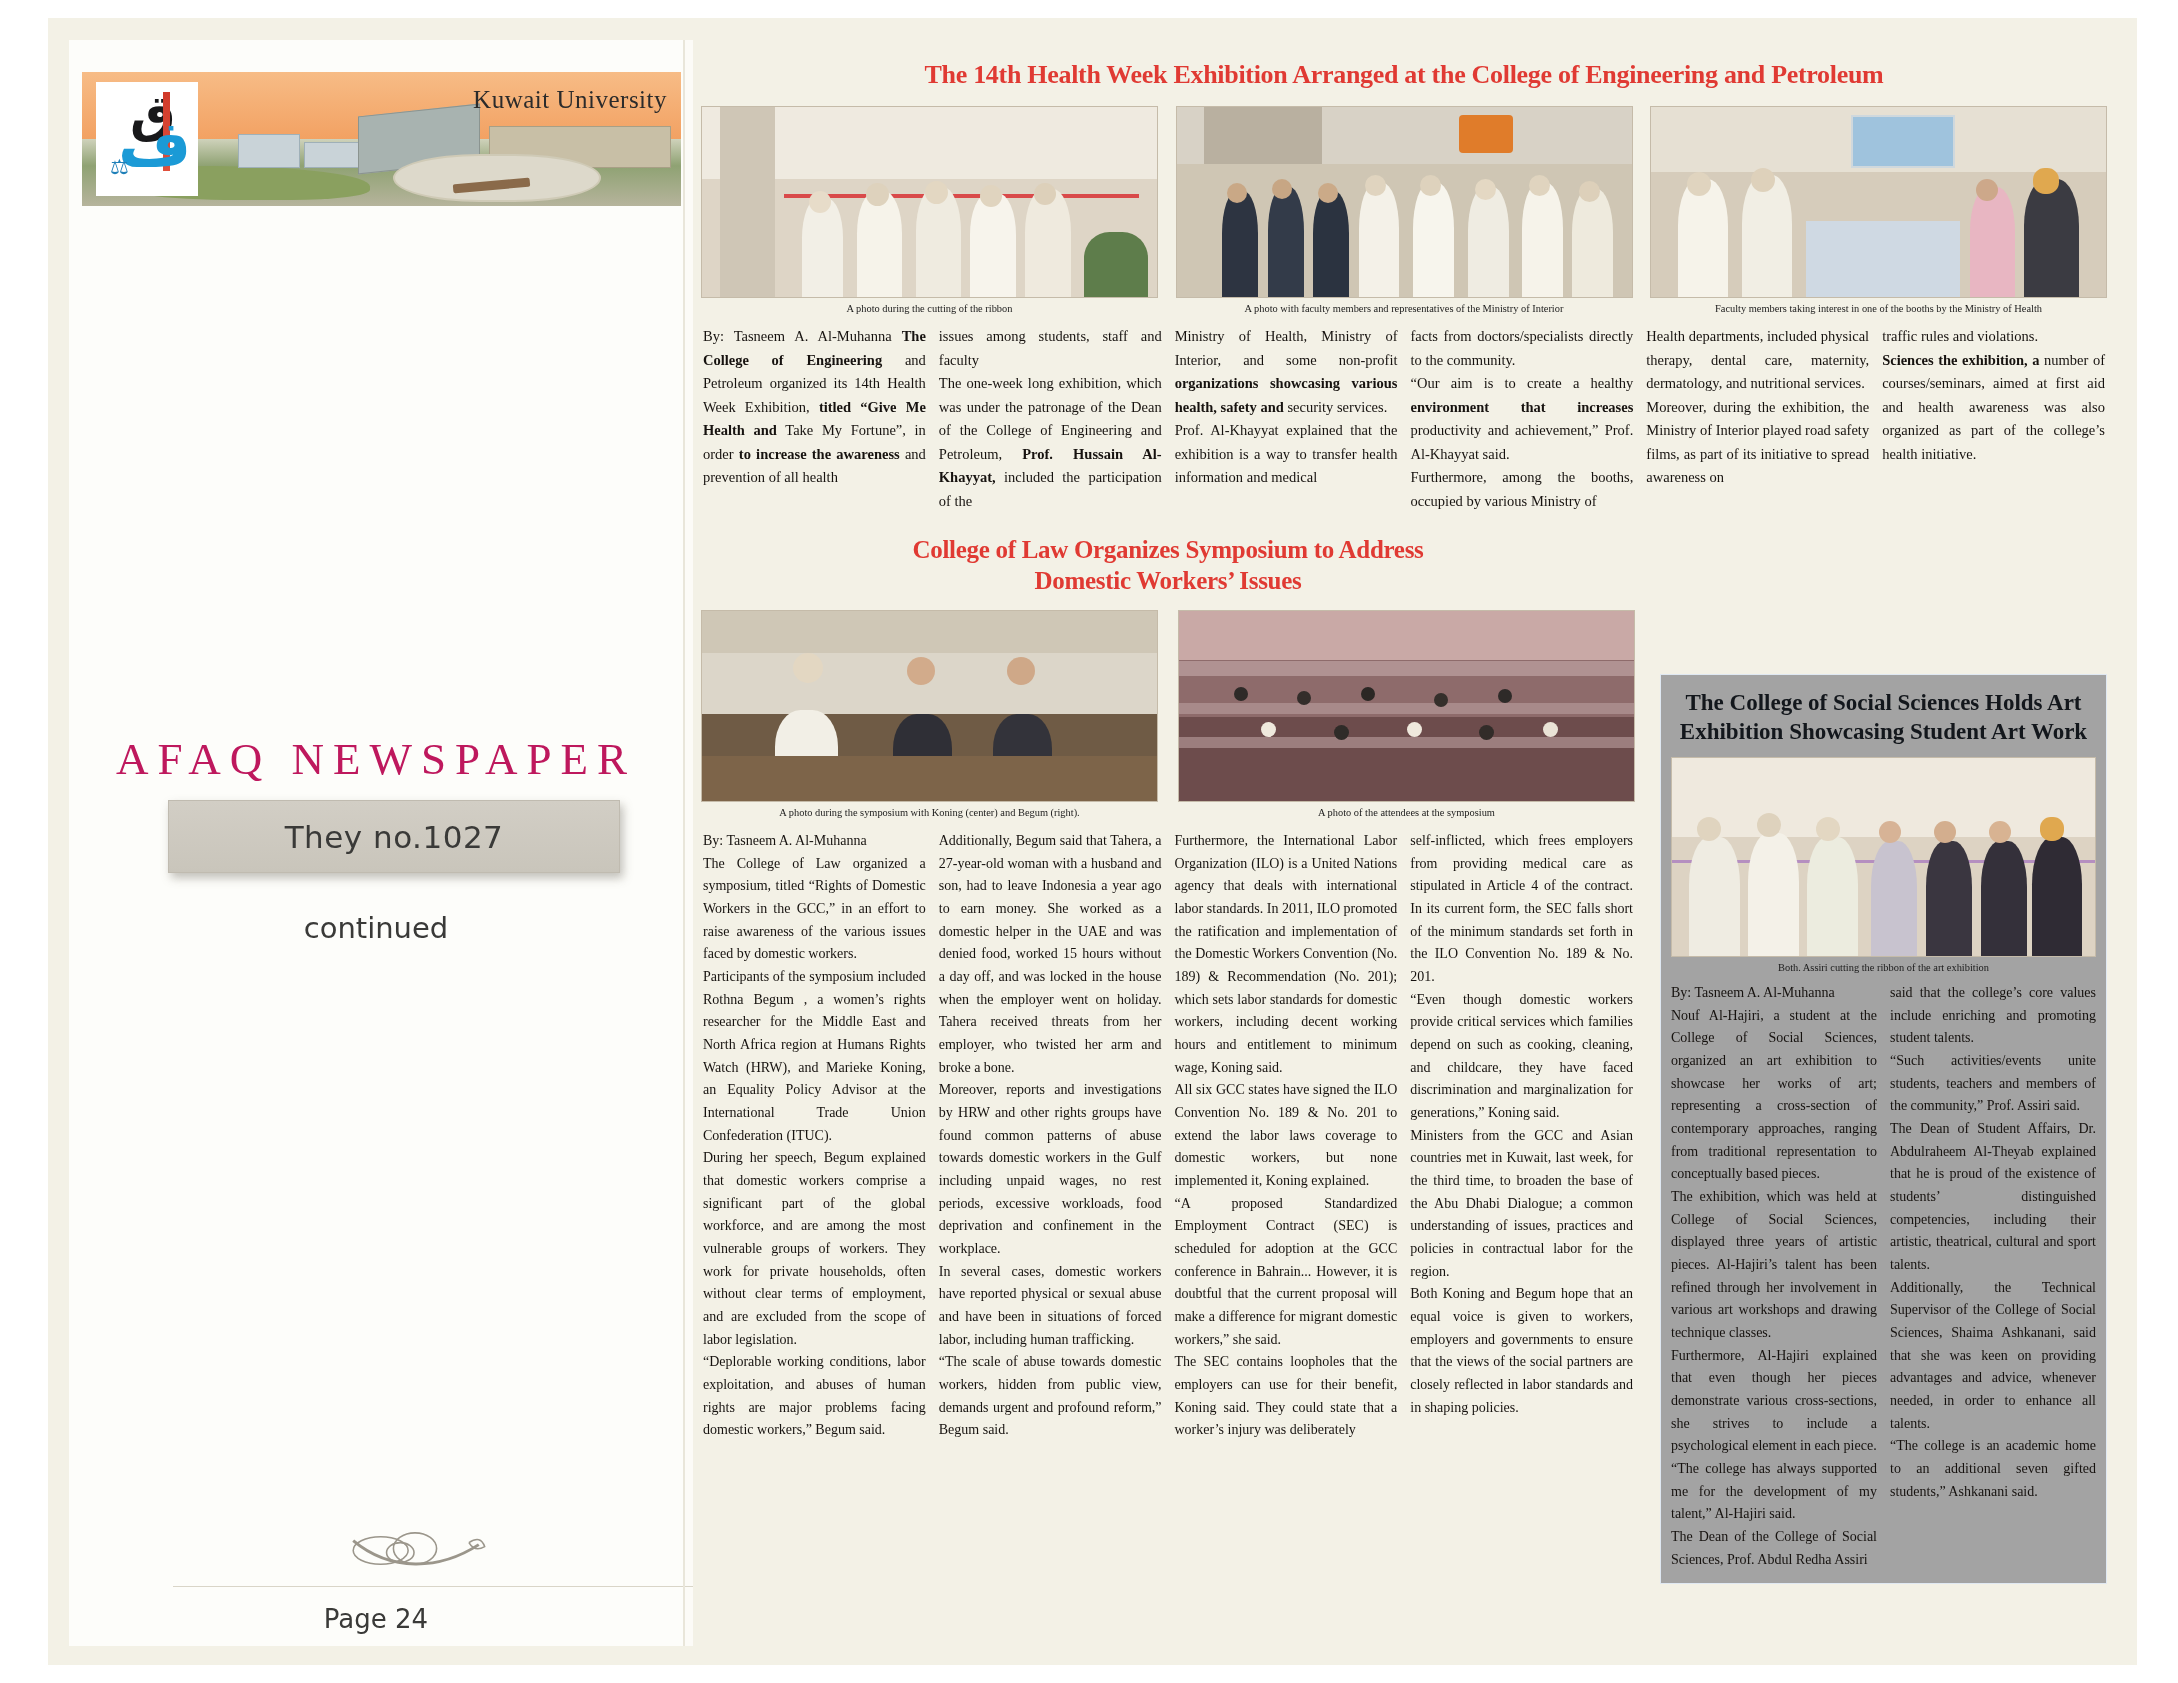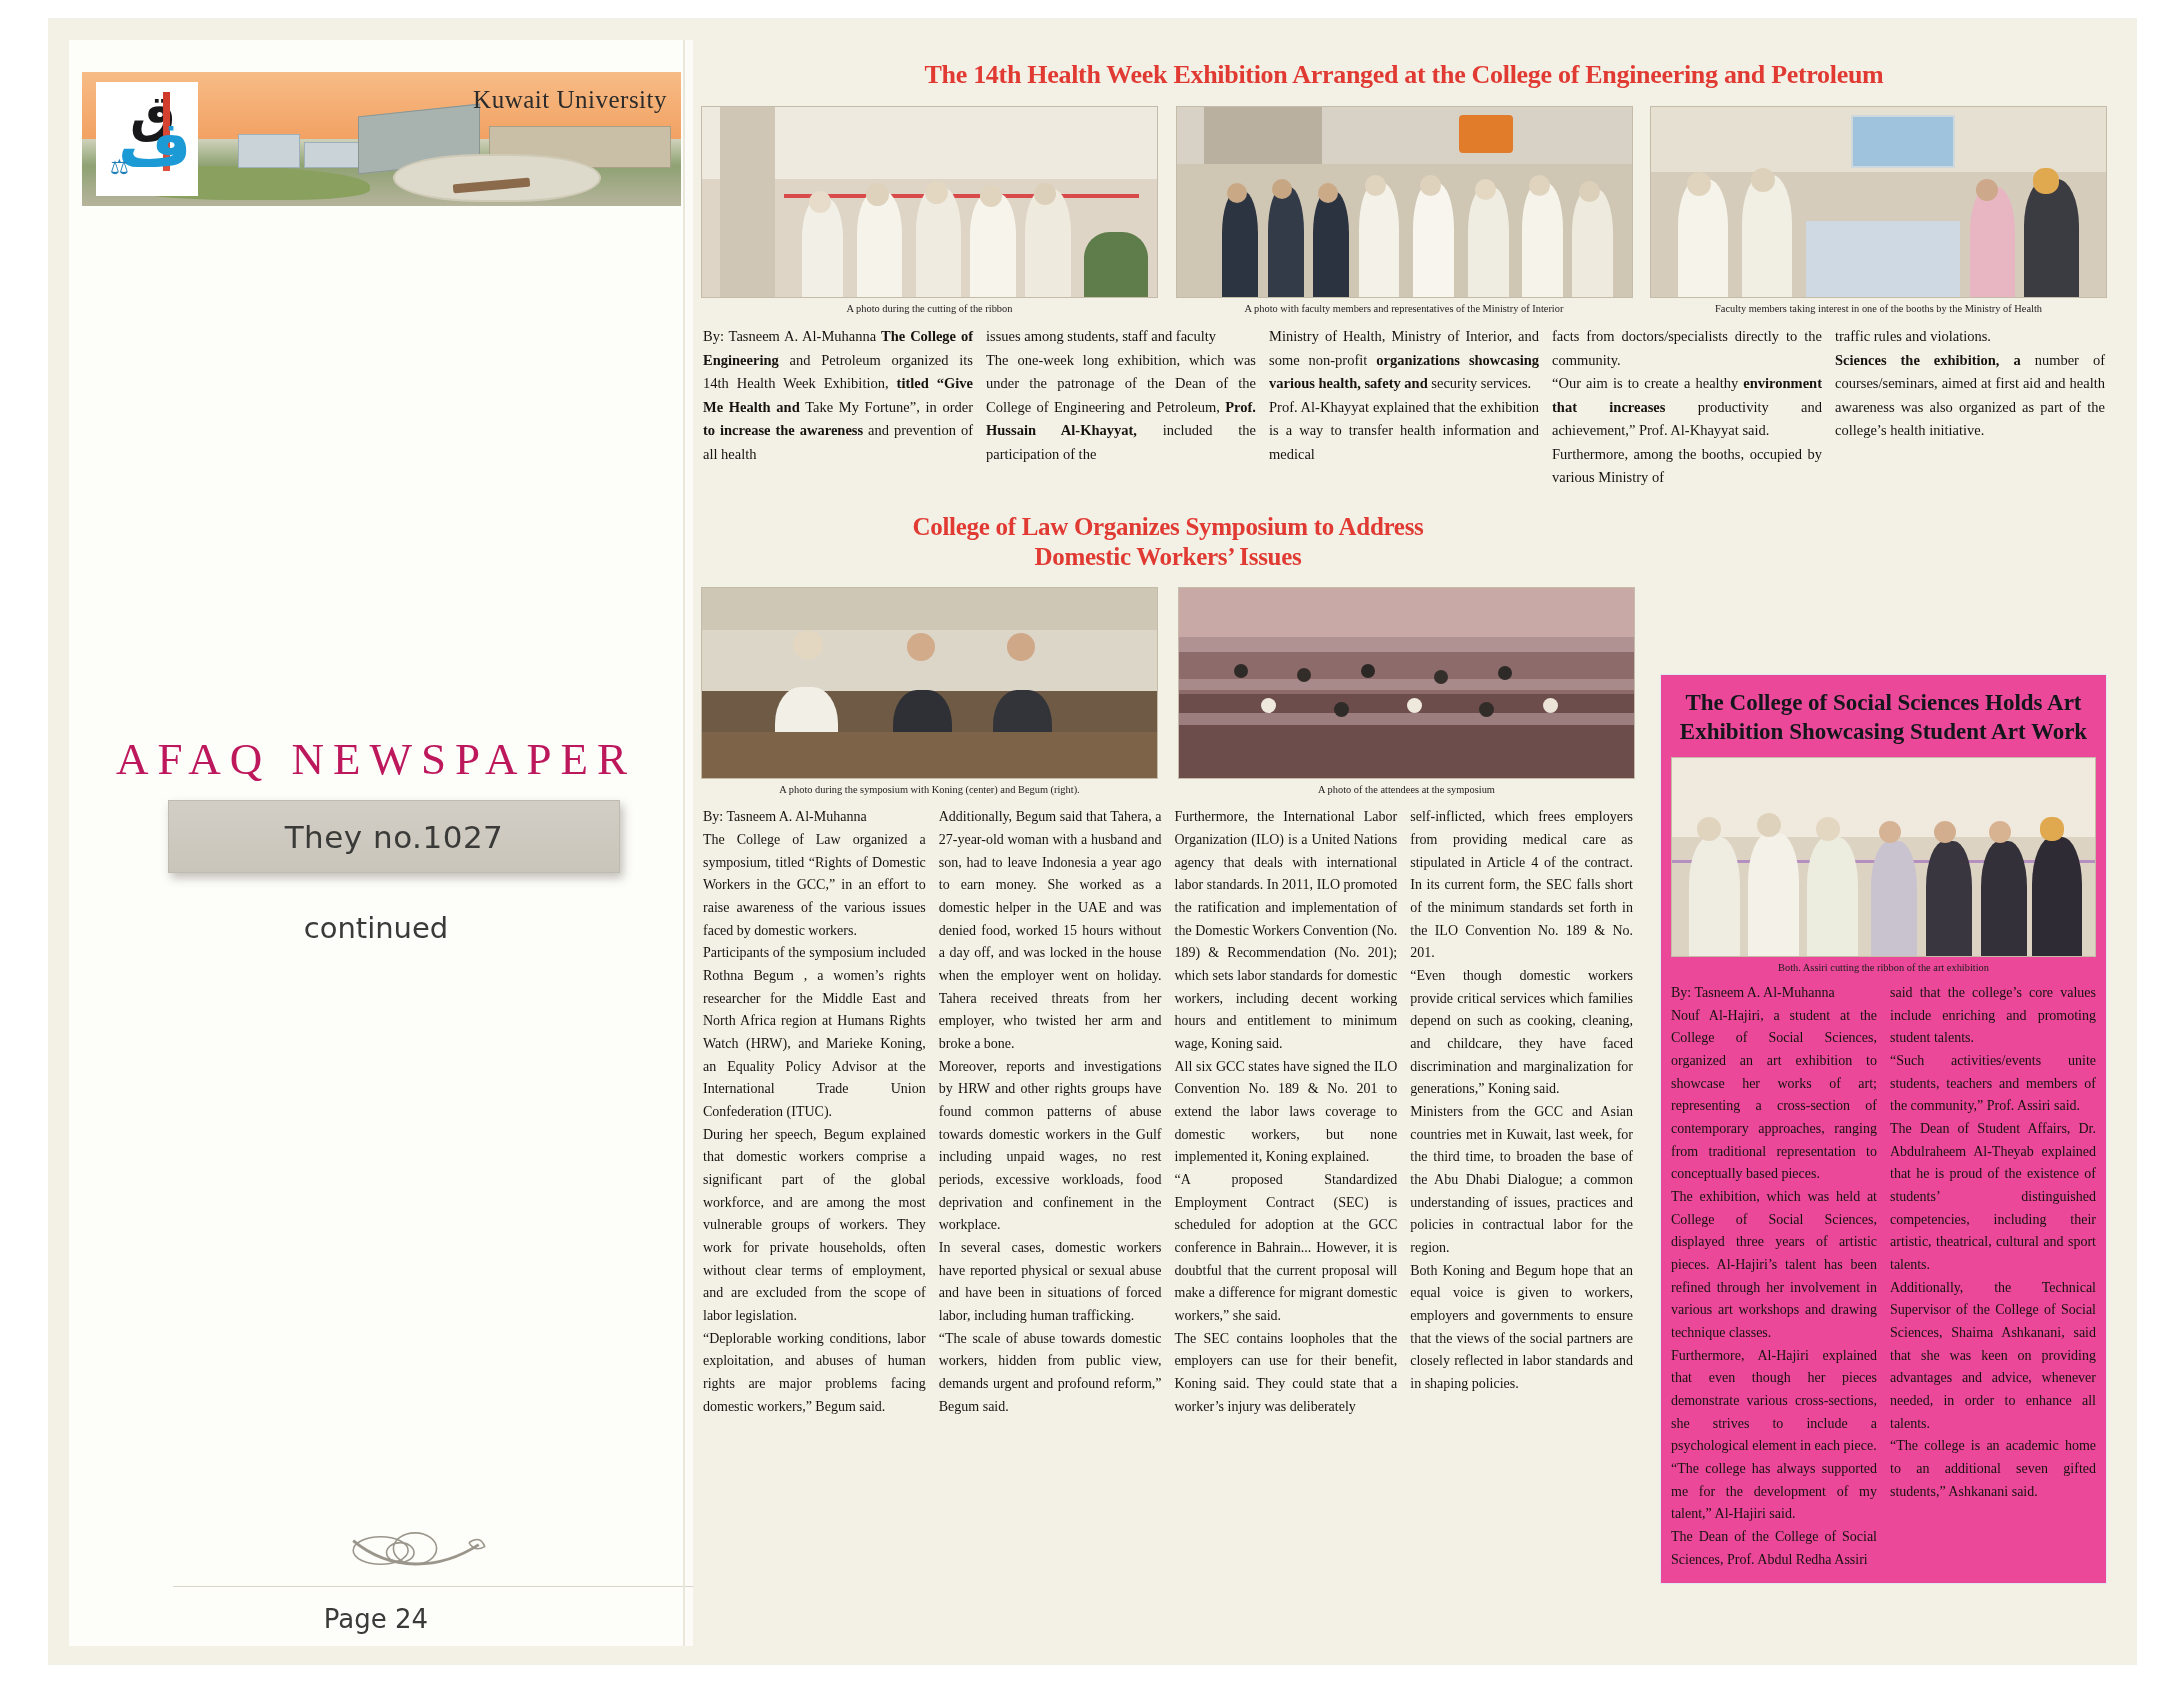--- a/index.html
+++ b/index.html
@@ -221,21 +221,21 @@
     text-align: justify;
     flex: 1 1 0;
   }
   .col b { font-weight: bold; }
 
   
   .side-article {
     position: absolute;
     right: 8px; top: 634px;
     width: 447px;
-    background: #ec4899;
+    background: #a3a3a3;
     border: 1px solid #dfe8f2;
     padding: 10px 10px 12px 10px;
     box-sizing: border-box;
   }
   .side-article h2 {
     margin: 4px 0 10px 0;
     text-align: center;
     font-family: "Liberation Serif", serif;
     font-size: 23px;
     line-height: 1.25;
@@ -375,20 +375,21 @@
         </div>
         <div class="caption">Faculty members taking interest in one of the booths by the Ministry of Health</div>
       </div>
     </div>
 
     <div class="cols">
       <div class="col">By: Tasneem A. Al-Muhanna <b>The College of Engineering</b> and Petroleum organized its 14th Health Week Exhibition, <b>titled “Give Me Health and</b> Take My Fortune”, in order <b>to increase the awareness</b> and prevention of all health</div>
       <div class="col">issues among students, staff and faculty<br>The one-week long exhibition, which was under the patronage of the Dean of the College of Engineering and Petroleum, <b>Prof. Hussain Al-Khayyat,</b> included the participation of the</div>
       <div class="col">Ministry of Health, Ministry of Interior, and some non-profit <b>organizations showcasing various health, safety and</b> security services.<br>Prof. Al-Khayyat explained that the exhibition is a way to transfer health information and medical</div>
       <div class="col">facts from doctors/specialists directly to the community.<br>“Our aim is to create a healthy <b>environment that increases</b> productivity and achievement,” Prof. Al-Khayyat said.<br>Furthermore, among the booths, occupied by various Ministry of</div>
+      <div class="col">Health departments, included physical therapy, dental care, maternity, dermatology, and nutritional services.<br>Moreover, during the exhibition, the Ministry of Interior played road safety films, as part of its initiative to spread awareness on</div>
       <div class="col">traffic rules and violations.<br><b>Sciences the exhibition, a</b> number of courses/seminars, aimed at first aid and health awareness was also organized as part of the college’s health initiative.</div>
     </div>
 
     <div style="width:950px;margin-top:22px;">
       <div class="headline mid">College of Law Organizes Symposium to Address</div>
       <div class="headline mid">Domestic Workers’ Issues</div>
 
       <div class="photo-row" style="padding:0 8px;margin-top:14px;">
         <div style="width:457px;">
           <div class="photo" style="height:190px;">

